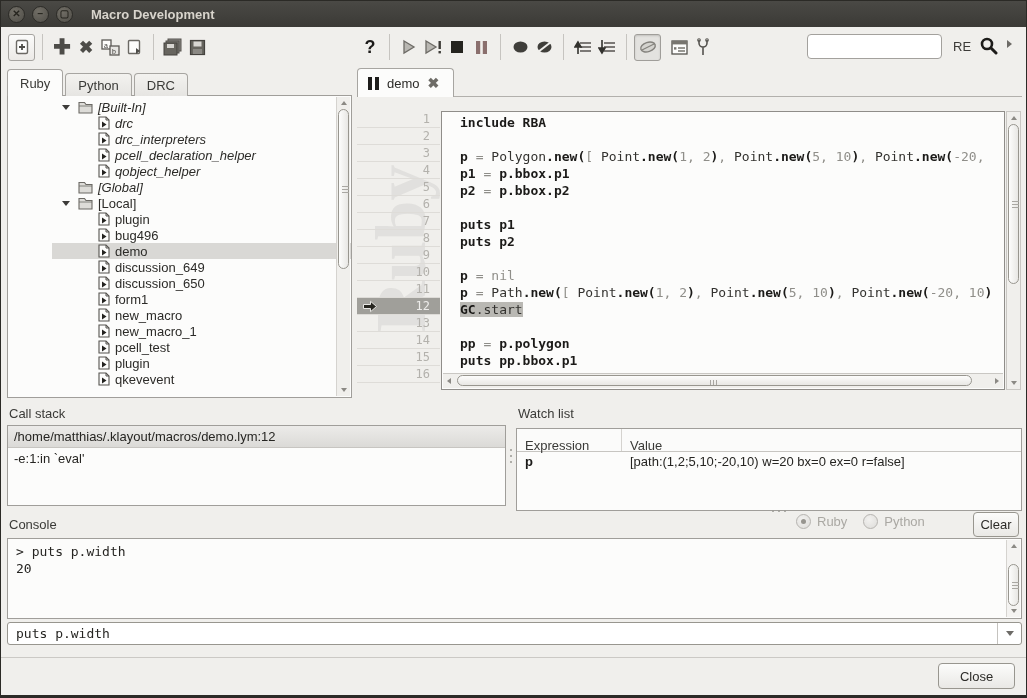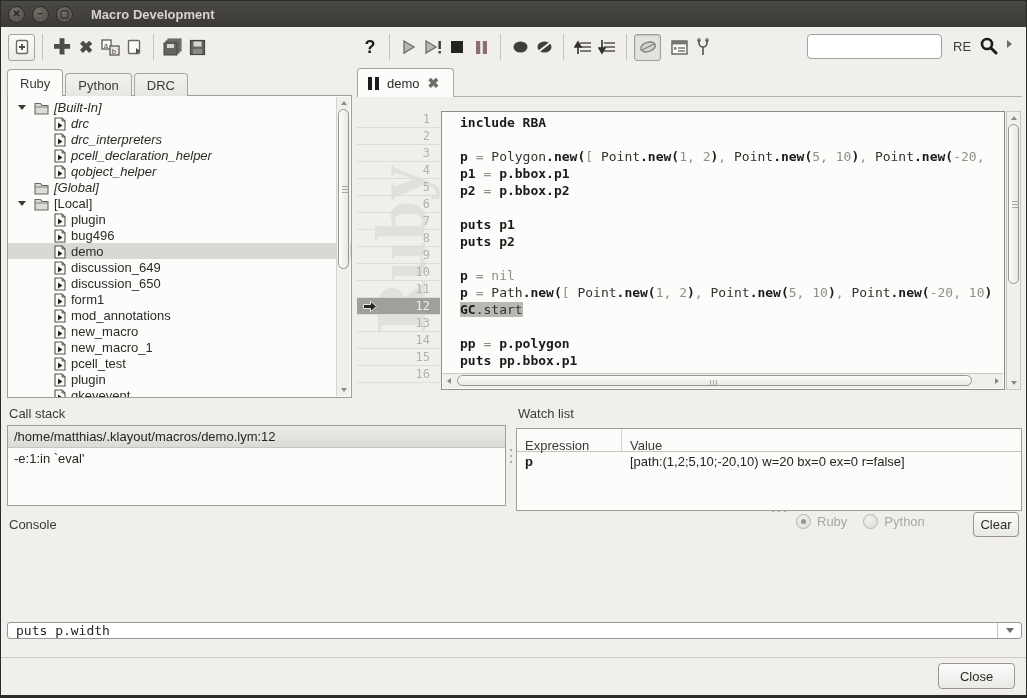--- a/index.html
+++ b/index.html
@@ -40,21 +40,21 @@
   .srch-arrow { position:absolute; left:1006px; top:13px; width:0; height:0;
     border-left:5px solid #6d6b67; border-top:4px solid transparent; border-bottom:4px solid transparent; }
   
   .ltabs { position:absolute; left:6px; top:68px; height:27px; display:flex; align-items:flex-end; z-index:3; }
   .tab { border:1px solid #a7a5a1; border-bottom:none; border-radius:4px 4px 0 0;
     padding:0 12px; font-size:13px; color:#3a3a37; display:flex; align-items:center; cursor:default; }
   .tab.active { background:#fcfcfb; height:27px; position:relative; z-index:4; }
   .tab.inactive { background:linear-gradient(#f3f2ef,#e6e5e2); height:23px; margin-left:2px; }
   .treebox { position:absolute; left:6px; top:94px; width:345px; height:303px;
     background:#fcfcfb; border:1px solid #a09e9a; z-index:2; overflow:hidden; }
-  .tree-row { position:relative; height:16px; display:flex; align-items:flex-end; font-size:13px; color:#2c2b28; }
+  .tree-row { position:relative; height:16px; display:flex; align-items:center; font-size:13px; color:#2c2b28;margin-left:44px; }
   .tree-row.sel { background:#d9d8d5; }
   .tree-row.ital { font-style:italic; }
   .expander { width:0; height:0; border-top:5px solid #3c3b38; border-left:4px solid transparent;
     border-right:4px solid transparent; position:absolute; left:10px; top:6px; }
   .tree-label { margin-left:5px; white-space:nowrap; }
   .vscroll { position:absolute; right:1px; top:1px; bottom:1px; width:14px; background:#f0efec;
     border-left:1px solid #d5d3cf; }
   .thumb { position:absolute; left:1px; width:11px; background:linear-gradient(90deg,#fdfdfc,#e8e7e4);
     border:1px solid #98968f; border-radius:6px; }
   .grip { position:absolute; left:3px; width:7px; height:1px; background:#a9a7a2; }
@@ -124,21 +124,21 @@
   .rcircle.on::after { content:""; position:absolute; left:4px; top:4px; width:5px; height:5px;
     border-radius:50%; background:#97958f; }
   .btn { border:1px solid #98968f; border-radius:4px; background:linear-gradient(#fcfcfb,#e9e8e5);
     font-size:13px; color:#2c2b28; font-family:"Liberation Sans",sans-serif; cursor:default; }
   .clear-btn { position:absolute; left:972px; top:511px; width:46px; height:25px; }
   .console-box { position:absolute; left:6px; top:537px; width:1015px; height:81px;
     background:#fcfcfb; border:1px solid #a09e9a; overflow:hidden; }
   .con-line { height:17px; line-height:17px; font-family:"DejaVu Sans Mono", monospace;
     font-size:13px; color:#262522; padding-left:8px; white-space:pre; }
   .console-box .vscroll { background:#f4f3f1; }
-  .combo { position:absolute; left:6px; top:621px; width:1015px; height:17px; background:#fff;
+  .combo { position:absolute; left:6px; top:621px; width:1015px; height:23px; background:#fff;
     border:1px solid #98968f; border-radius:3px; display:flex; align-items:center; }
   .combo-text { flex:1; font-family:"DejaVu Sans Mono", monospace; font-size:13px; color:#262522; padding-left:8px; }
   .combo-btn { width:24px; height:100%; border-left:1px solid #c5c3bf; display:flex; align-items:center; justify-content:center; }
   .combo-btn .darr { width:0; height:0; border-top:5px solid #6d6b67; border-left:4px solid transparent; border-right:4px solid transparent; }
   .footer-hr { position:absolute; left:0; top:656px; width:100%; height:1px; background:#cbc9c5; }
   .close-btn { position:absolute; left:937px; top:662px; width:77px; height:26px; }
   svg { display:block; }
 </style>
 </head>
 <body>
@@ -422,30 +422,20 @@
         </div>
         <div class="tree-row">
           <span style="margin-left: 46px;">
             <svg width="12" height="14" viewBox="0 0 12 14">
               <path d="M1 1 h7 l3 3 v9 H1 Z" fill="#fdfdfc" stroke="#55534f" stroke-width="1.1"></path>
               <path d="M8 1 v3 h3" fill="none" stroke="#55534f" stroke-width="1"></path>
               <path d="M4 5.5 L8.5 8.5 L4 11.5 Z" fill="#23221f"></path>
             </svg>
           </span>
           <span class="tree-label">form1</span>
-        </div>
-        <div class="tree-row">
-          <span style="margin-left: 46px;">
-            <svg width="12" height="14" viewBox="0 0 12 14">
-              <path d="M1 1 h7 l3 3 v9 H1 Z" fill="#fdfdfc" stroke="#55534f" stroke-width="1.1"></path>
-              <path d="M8 1 v3 h3" fill="none" stroke="#55534f" stroke-width="1"></path>
-              <path d="M4 5.5 L8.5 8.5 L4 11.5 Z" fill="#23221f"></path>
-            </svg>
-          </span>
-          <span class="tree-label">mod_annotations</span>
         </div>
         <div class="tree-row">
           <span style="margin-left: 46px;">
             <svg width="12" height="14" viewBox="0 0 12 14">
               <path d="M1 1 h7 l3 3 v9 H1 Z" fill="#fdfdfc" stroke="#55534f" stroke-width="1.1"></path>
               <path d="M8 1 v3 h3" fill="none" stroke="#55534f" stroke-width="1"></path>
               <path d="M4 5.5 L8.5 8.5 L4 11.5 Z" fill="#23221f"></path>
             </svg>
           </span>
           <span class="tree-label">new_macro</span>
@@ -614,20 +604,35 @@
         <span class="rcircle on"></span>
         <span>Ruby</span>
       </label>
       <label class="radio">
         <span class="rcircle"></span>
         <span>Python</span>
       </label>
     </div>
   <button class="btn clear-btn">Clear</button>
 
+  <div class="console-box">
+    <div id="console-lines" style="padding-top:4px;">
+        <div class="con-line">&gt; puts p.width</div>
+        <div class="con-line">20</div>
+      </div>
+    <div class="vscroll">
+      <div class="sarrow up" style="top:4px;"></div>
+      <div class="thumb" style="top:24px; height:42px;">
+        <div class="grip" style="top:17px;"></div>
+          <div class="grip" style="top:20px;"></div>
+          <div class="grip" style="top:23px;"></div>
+      </div>
+      <div class="sarrow down" style="bottom:4px;"></div>
+    </div>
+  </div>
 
   <div class="combo">
     <div class="combo-text">puts p.width</div>
     <div class="combo-btn">
       <div class="darr"></div>
     </div>
   </div>
 
   <div class="footer-hr"></div>
   <button class="btn close-btn">Close</button>

